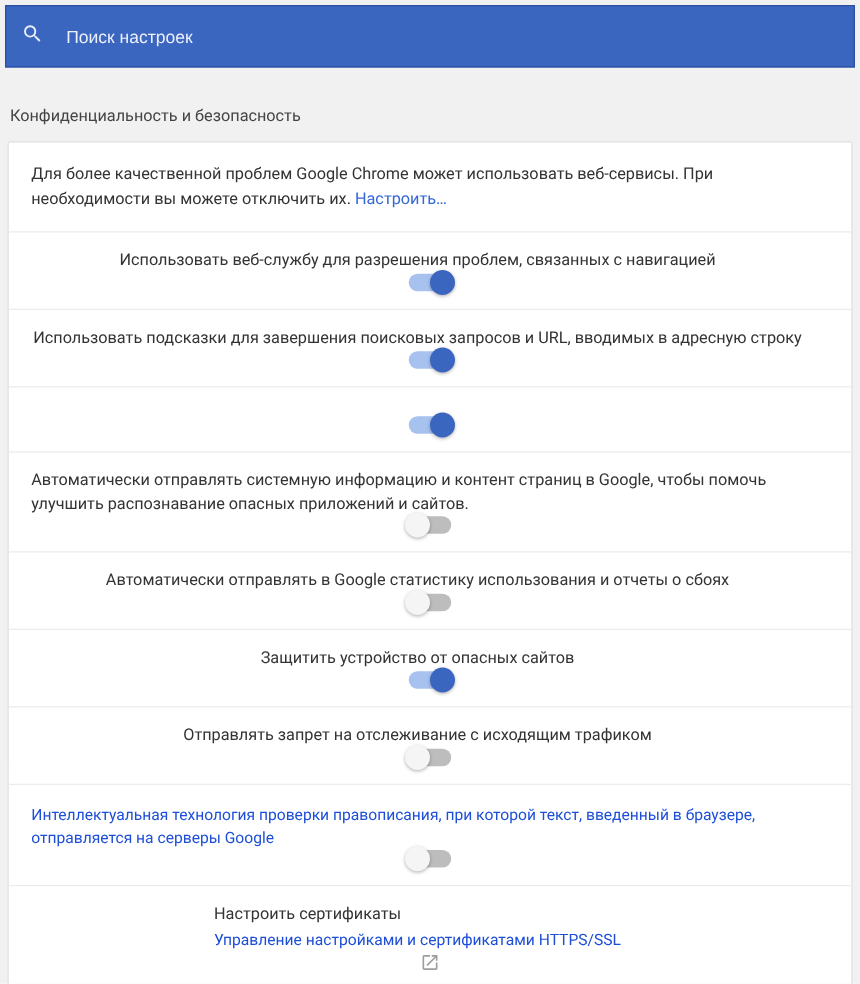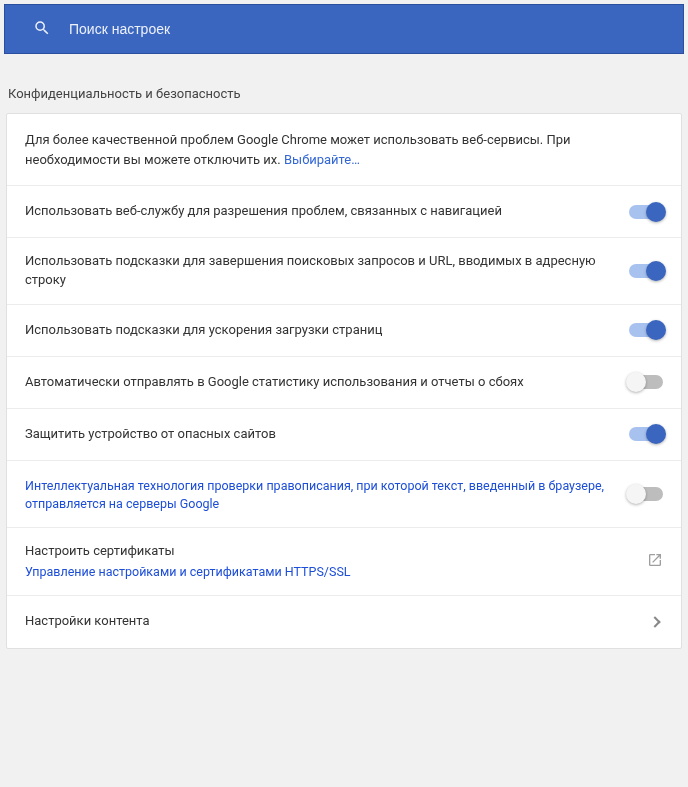--- a/index.html
+++ b/index.html
@@ -12,21 +12,21 @@
     font-size: 13px;
     color: #333;
   }
   .search-bar {
     margin: 4px;
     background: #3a66c0;
     border: 1px solid #2a4f9e;
     height: 50px;
     display: flex;
     align-items: center;
-    padding: 0 28px;
+    padding: 0 12px;
     color: #fff;
   }
   .search-bar svg { width: 18px; height: 18px; fill: #fff; opacity: .9; }
   .search-input {
     background: transparent;
     border: none;
     outline: none;
     color: #fff;
     font-size: 14px;
     margin-left: 18px;
@@ -55,20 +55,21 @@
   }
   .intro a { color: #3367d6; text-decoration: none; }
 
   .row {
     display: flex;
     align-items: center;
     justify-content: flex-end;
     padding: 14px 18px;
     border-bottom: 1px solid #ececec;
     min-height: 52px;
+    flex-direction: column;
   }
   .row:last-child { border-bottom: none; }
   .row-text { flex: 1; padding-right: 20px; }
   .row-title { font-size: 13px; color: #333; line-height: 1.45; }
   .row-sub { font-size: 12.5px; color: #1d4ed8; line-height: 1.45; margin-top: 2px; }
 
   .toggle {
     position: relative;
     width: 34px;
     height: 14px;
@@ -101,21 +102,21 @@
       </svg>
   </span>
   <input class="search-input" type="text" placeholder="Поиск настроек" style="">
 </div>
 
 <div class="section-title">Конфиденциальность и безопасность</div>
 
 <div class="card">
 
   <div class="intro">
-    <span>Для более качественной проблем Google Chrome может использовать веб-сервисы. При необходимости вы можете отключить их. </span><a href="#">Выбирайте…</a>
+    <span>Для более качественной проблем Google Chrome может использовать веб-сервисы. При необходимости вы можете отключить их. </span><a href="#">Настроить…</a>
   </div>
 
   <div class="row">
     <div class="row-text">
         <div class="row-title">Использовать веб-службу для разрешения проблем, связанных с навигацией</div>
       </div>
     <div class="toggle on">
         <div class="knob"></div>
       </div>
   </div>
@@ -123,47 +124,60 @@
   <div class="row">
     <div class="row-text">
         <div class="row-title">Использовать подсказки для завершения поисковых запросов и URL, вводимых в адресную строку</div>
       </div>
     <div class="toggle on">
         <div class="knob"></div>
       </div>
   </div>
 
   <div class="row">
-    <div class="row-text">
-        <div class="row-title">Использовать подсказки для ускорения загрузки страниц</div>
-      </div>
-    <div class="toggle on">
-        <div class="knob"></div>
-      </div>
-  </div>
-
+    <div class="toggle on">
+        <div class="knob"></div>
+      </div>
+  </div>
+
+  <div class="row">
+    <div class="row-text">
+        <div class="row-title">Автоматически отправлять системную информацию и контент страниц в Google, чтобы помочь улучшить распознавание опасных приложений и сайтов.</div>
+      </div>
+    <div class="toggle off">
+        <div class="knob"></div>
+      </div>
+  </div>
 
   <div class="row">
     <div class="row-text">
         <div class="row-title">Автоматически отправлять в Google статистику использования и отчеты о сбоях</div>
       </div>
     <div class="toggle off">
         <div class="knob"></div>
       </div>
   </div>
 
   <div class="row">
     <div class="row-text">
         <div class="row-title">Защитить устройство от опасных сайтов</div>
       </div>
     <div class="toggle on">
         <div class="knob"></div>
       </div>
   </div>
 
+  <div class="row">
+    <div class="row-text">
+        <div class="row-title">Отправлять запрет на отслеживание с исходящим трафиком</div>
+      </div>
+    <div class="toggle off">
+        <div class="knob"></div>
+      </div>
+  </div>
 
   <div class="row">
     <div class="row-text">
       <div class="row-sub">Интеллектуальная технология проверки правописания, при которой текст, введенный в браузере, отправляется на серверы Google</div>
     </div>
     <div class="toggle off">
         <div class="knob"></div>
       </div>
   </div>
 

